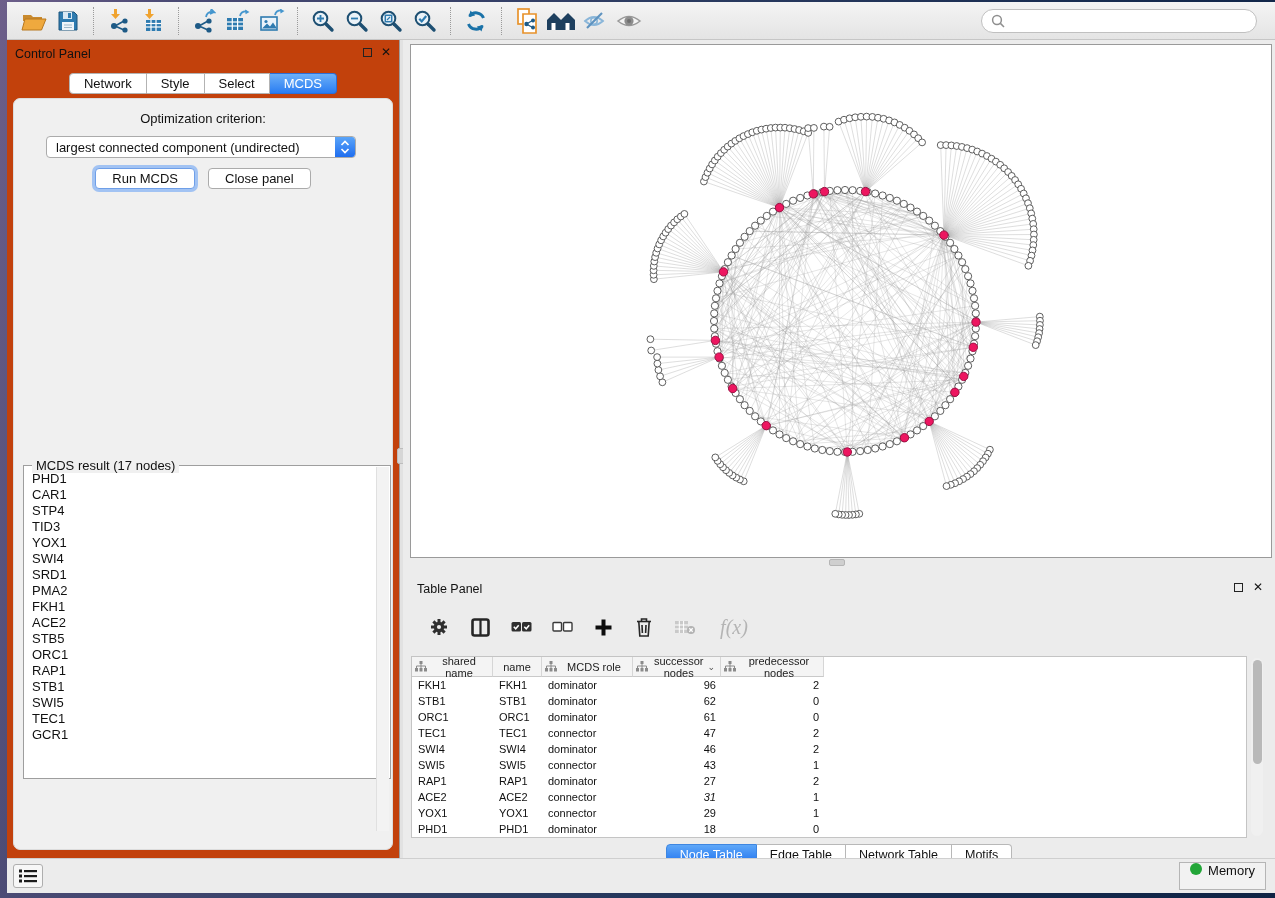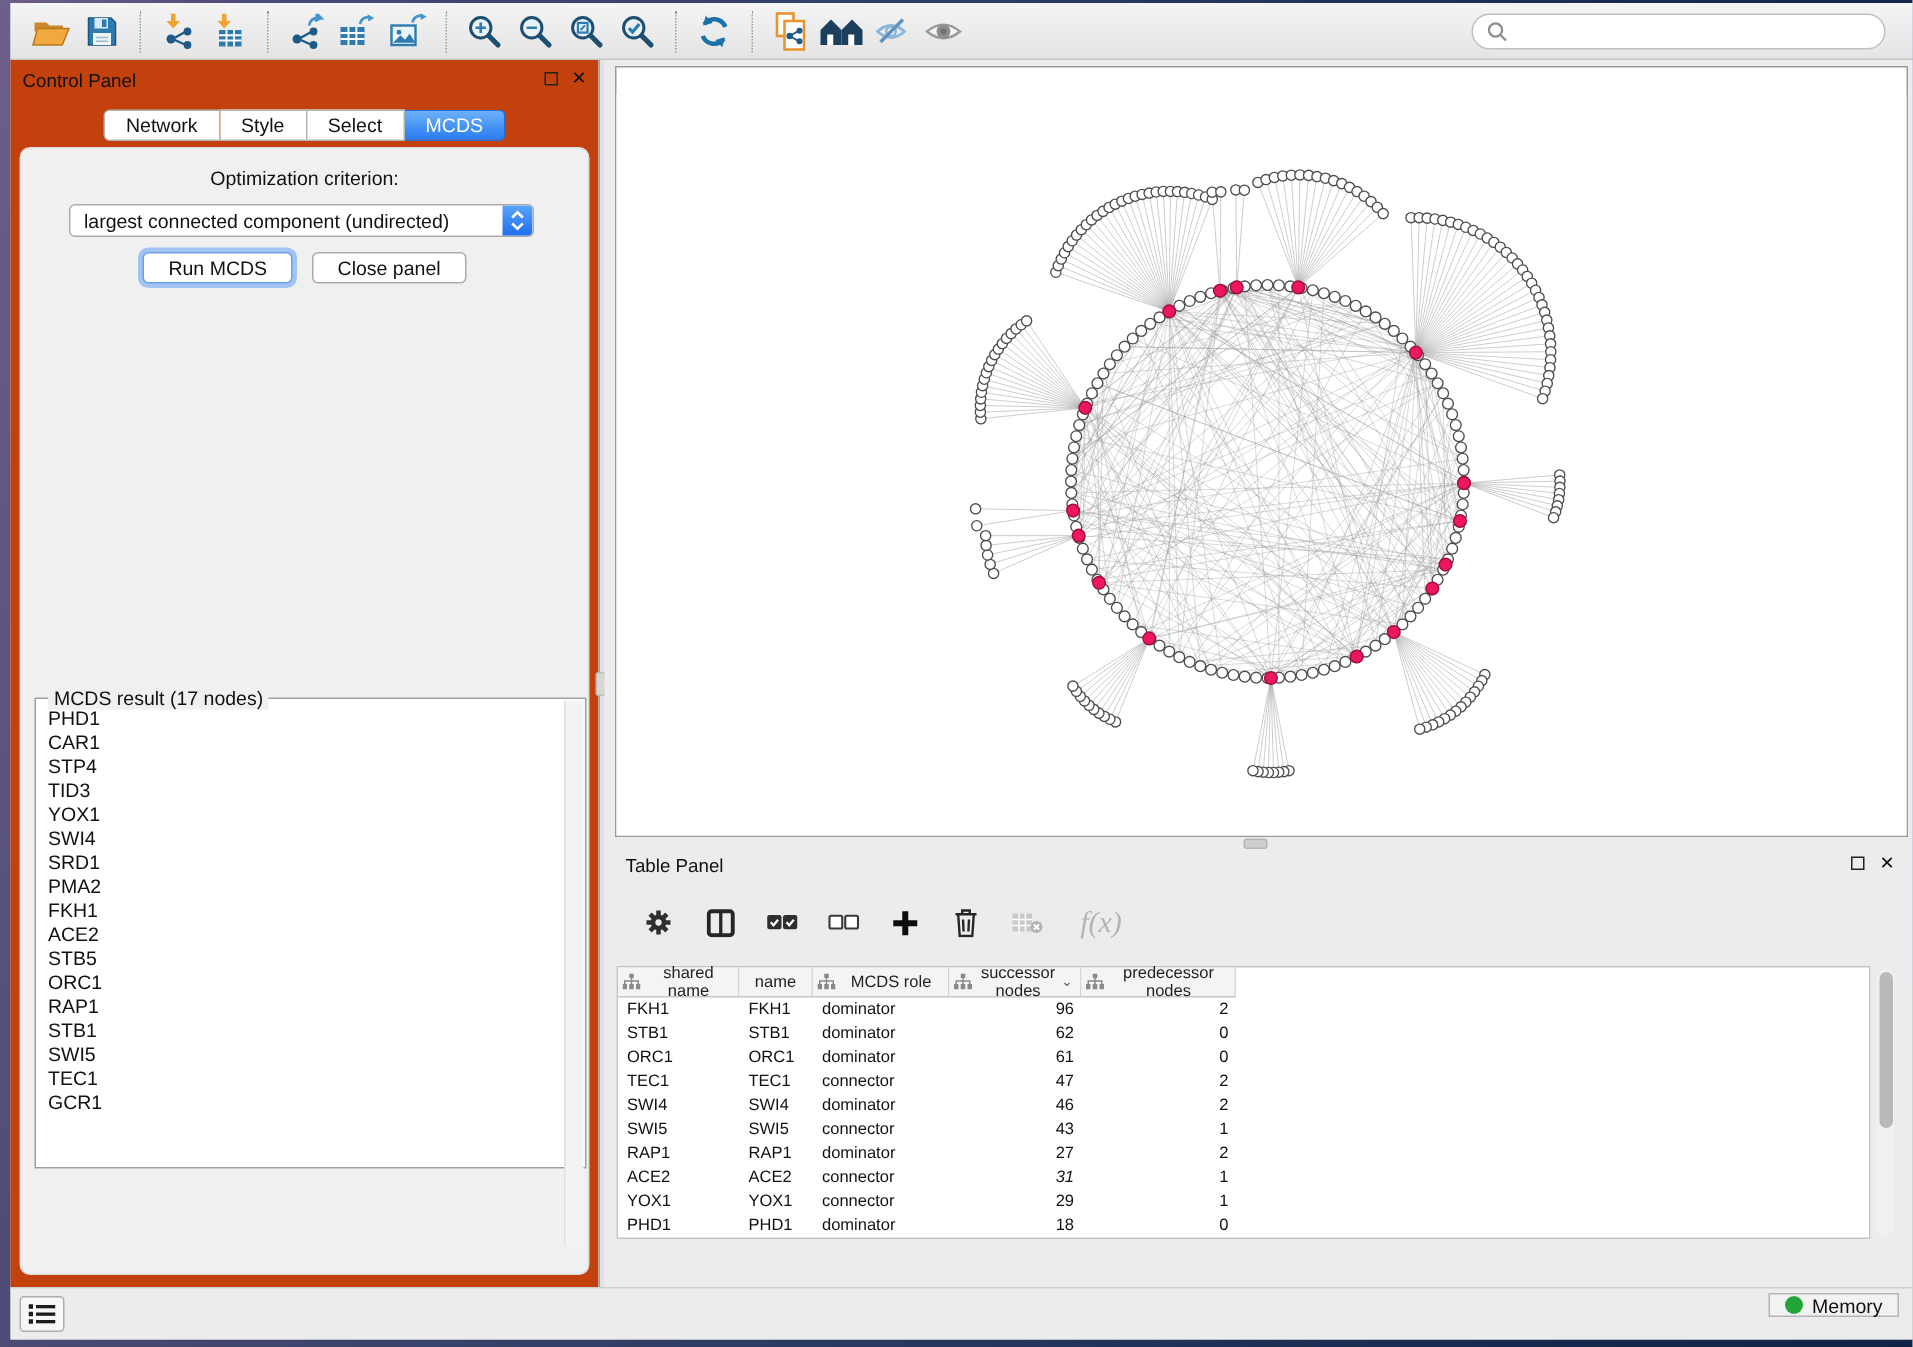--- a/index.html
+++ b/index.html
@@ -68,21 +68,21 @@
   .netwin { position:absolute; left:7px; top:4px; width:862px; height:514px;
     border:1px solid #9a9a9a; background:#fff; }
   .net-titlebar { position:absolute; left:0; top:0; width:100%; height:18px;
     background:linear-gradient(#efefef,#dcdcdc); border-bottom:1px solid #b8b8b8; }
   .traffic { position:absolute; left:8px; top:3.5px; display:flex; gap:8px; }
   .light { width:11px; height:11px; border-radius:50%; }
   .net-title { position:absolute; left:0; top:2px; width:100%; text-align:center; font-size:12.5px; color:#2a2a2a; }
   .net-canvas { position:absolute; left:0; top:18px; width:860px; height:494px; background:#fff; }
 
   
-  .tpanel { position:absolute; left:0; top:524px; width:872px; height:294px; }
+  .tpanel { position:absolute; left:0; top:536px; width:872px; height:294px; }
   .tp-title { position:absolute; left:14px; top:6px; font-size:12.5px; color:#111; }
   .tp-btns { position:absolute; right:12px; top:6px; display:flex; gap:10px; align-items:center; }
   .tp-toolbar { position:absolute; left:14px; top:30px; width:844px; height:42px;
     display:flex; align-items:center; gap:17px; padding-left:10px; }
   .tpi { display:flex; align-items:center; justify-content:center; width:24px; height:24px; }
   .tbl { position:absolute; left:8px; top:80px; width:836px; height:182px; background:#fff;
     border:1px solid #c4c4c4; }
   .tbl-head { position:absolute; left:0; top:0; height:20px; display:flex; }
   .th { height:20px; background:#f4f4f4; border-right:1px solid #d6d6d6; border-bottom:1px solid #c9c9c9;
     display:flex; align-items:center; font-size:11px; color:#222; padding:0 3px; }
@@ -99,22 +99,22 @@
   .tp-tabs .tab { height:21px; padding:0 13px; background:#fff; border:1px solid #b8b8b8; border-left:none;
     font-size:12.5px; color:#111; display:flex; align-items:center; }
   .tp-tabs .tab:first-child { border-left:1px solid #b8b8b8; border-radius:4px 0 0 4px; }
   .tp-tabs .tab:last-child { border-radius:0 4px 4px 0; }
   .tp-tabs .tab.sel { background:linear-gradient(#5ea7f8,#1f73f0); border-color:#3e86e0; color:#fff; }
 
   
   .statusbar { left:0; top:856px; width:1268px; height:35px; background:#ececec; border-top:1px solid #cfcfcf; }
   .list-btn { position:absolute; left:6px; top:5px; width:30px; height:24px; background:#f7f7f7;
     border:1px solid #aeaeae; border-radius:3px; display:flex; align-items:center; justify-content:center; }
-  .mem-btn { position:absolute; right:9px; top:3px; height:16px; padding:0 10px; background:#f2f2f2;
-    border:1px solid #b5b5b5; display:flex; align-items:center; gap:6px; font-size:13px; color:#111; }
+  .mem-btn { position:absolute; right:9px; top:3px; height:28px; padding:0 10px; background:#f2f2f2;
+    border:1px solid #b5b5b5; display:flex; align-items:flex-start; gap:6px; font-size:13px; color:#111; }
   .mem-dot { width:12px; height:12px; border-radius:50%; background:#23a638; }
 </style>
 </head>
 <body>
 
 <div class="abs wallpaper"></div>
 
 <div class="abs app">
 
   <div class="abs toolbar">
@@ -1273,20 +1273,28 @@
               <div class="td l" style="width: 91px;">dominator</div>
               <div class="td r" style="width: 88px;">18</div>
               <div class="td r" style="width: 103px;">0</div>
             </div>
           </div>
       </div>
       <div class="tscroll">
         <div class="tthumb"></div>
       </div>
 
+      <div class="tp-tabs">
+        <div class="seg" id="tp-tabs" style="display:flex;">
+            <div class="tab sel" style="height: 21px;">Node Table</div>
+            <div class="tab" style="height: 21px;">Edge Table</div>
+            <div class="tab" style="height: 21px;">Network Table</div>
+            <div class="tab" style="height: 21px;">Motifs</div>
+          </div>
+      </div>
     </div>
   </div>
 
   <div class="abs statusbar">
     <span class="list-btn">
       <svg width="18" height="14" viewBox="0 0 18 14">
           <g fill="#1c1c1c">
             <rect x="0" y="0.5" width="3" height="3"></rect>
             <rect x="5" y="1" width="13" height="2.2"></rect>
             <rect x="0" y="5.5" width="3" height="3"></rect>

